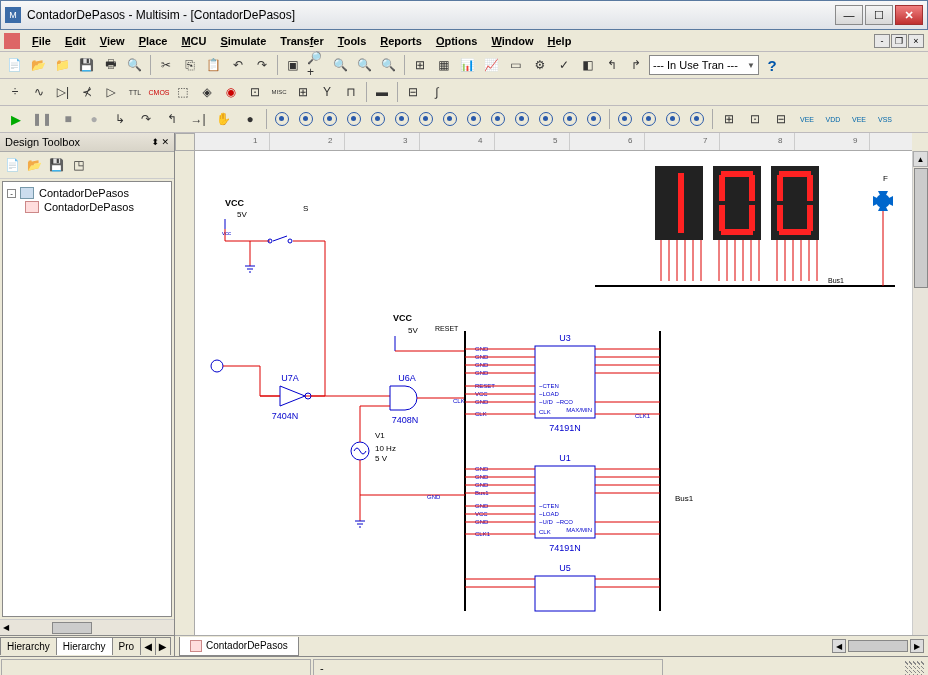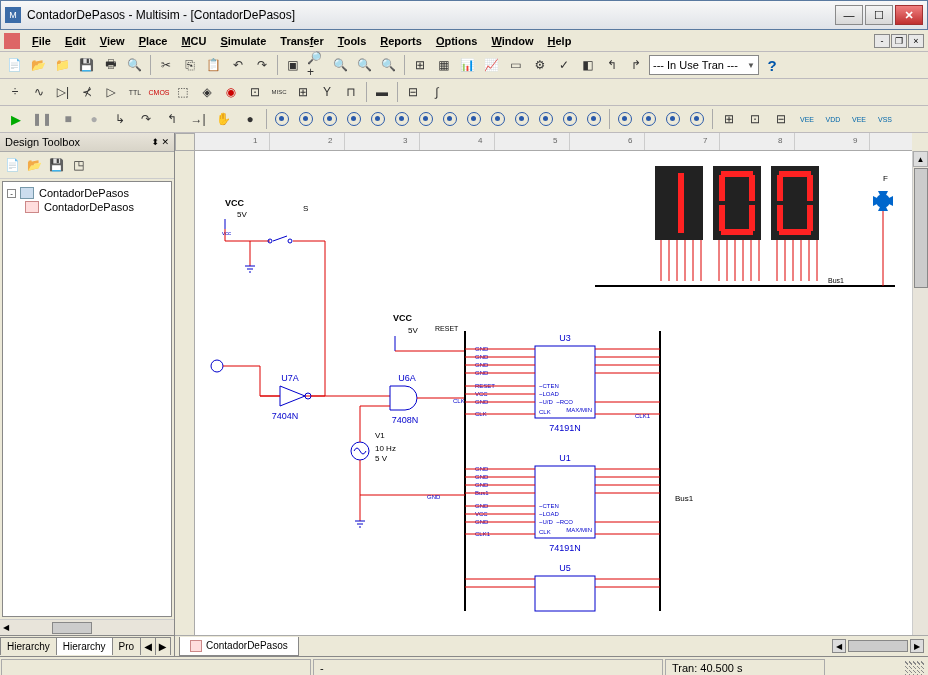--- a/index.html
+++ b/index.html
@@ -534,21 +534,20 @@
         <div style="width:60px;height:12px;background:#ccc;border:1px solid #888;"></div>
         <div class="arr">▶</div>
       </div>
     </div>
   </div>
 </div>
 
 <div class="statusbar">
   <div class="panel" style="width:310px;"></div>
   <div class="panel" style="width:350px;">-</div>
-  <div class="panel" style="width:160px;">Tran: 40.500 s</div>
   <div class="grip">
       <span></span>
       <span></span>
       <span></span>
       <span></span>
       <span></span>
     </div>
 </div>
 
 </body></html>

